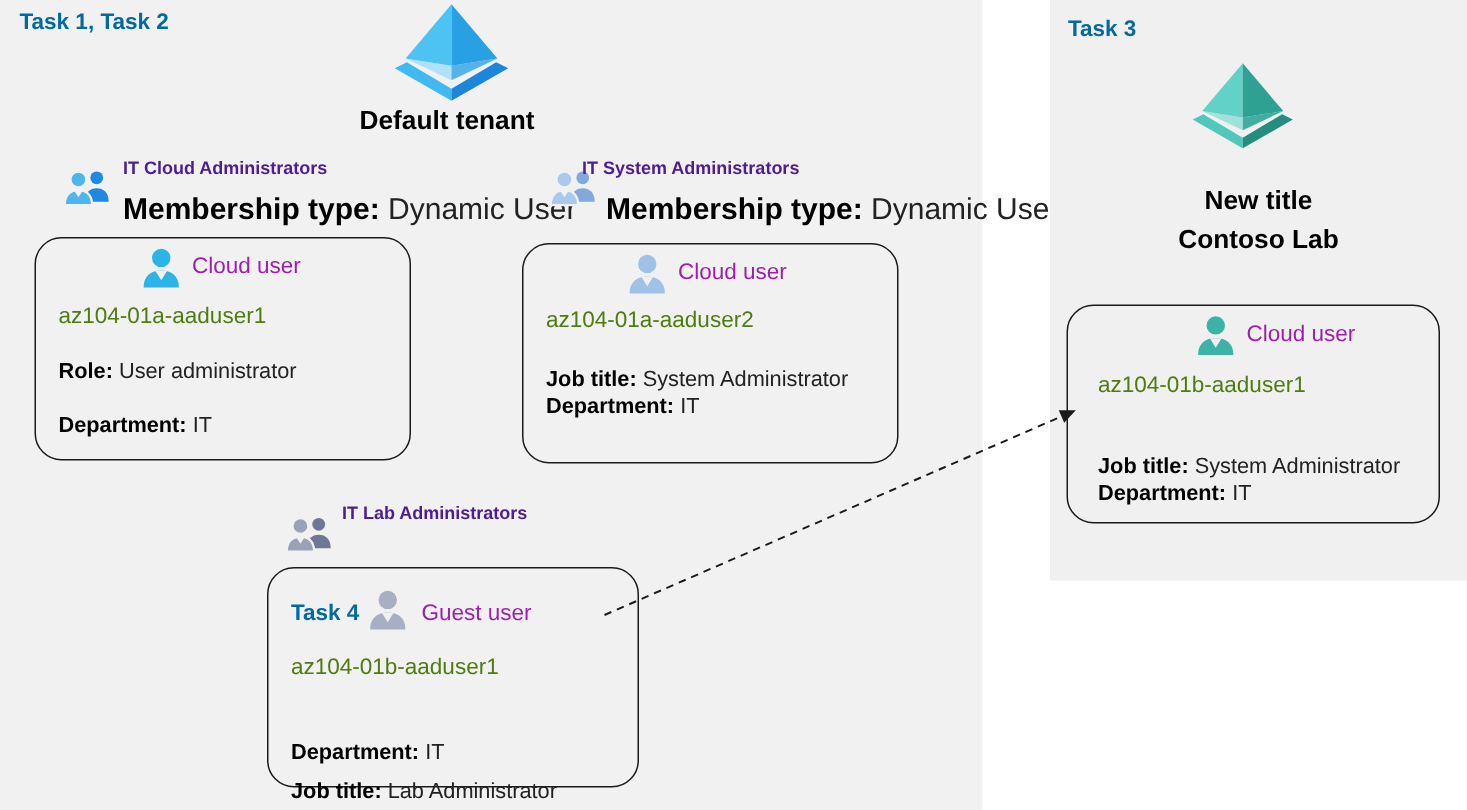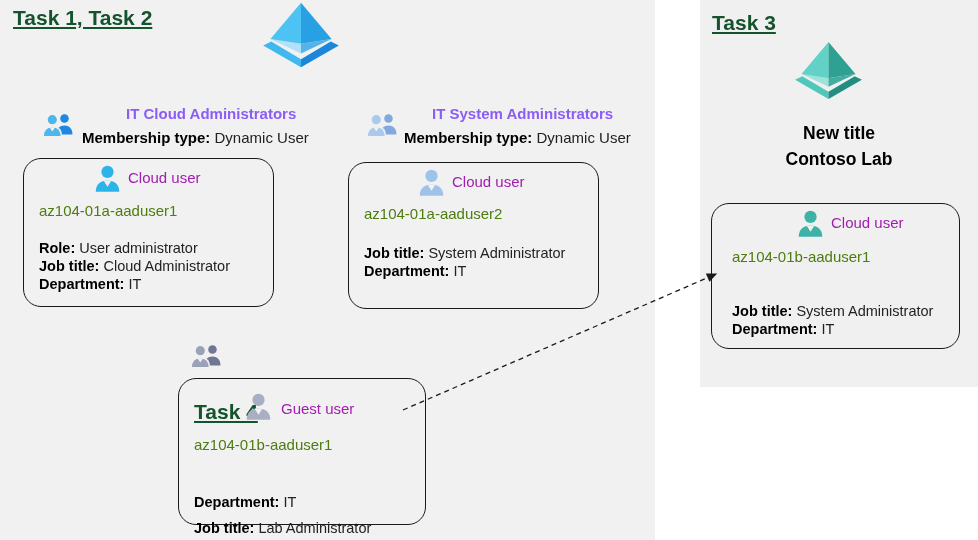--- a/index.html
+++ b/index.html
@@ -2,24 +2,24 @@
 <html><head>
 <meta charset="utf-8">
 <style>
   html,body{margin:0;padding:0;background:#fff;}
   .canvas{position:relative;width:978px;height:540px;background:#ffffff;
           font-family:"Liberation Sans",sans-serif;color:#1a1a1a;overflow:hidden;}
   .abs{position:absolute;white-space:nowrap;}
   .panel{position:absolute;}
   .panel-left{left:0;top:0;width:655px;height:540px;background:#f1f1f1;}
   .panel-right{left:700px;top:0;width:278px;height:387px;background:#f0f0f0;padding-left:20px;}
-  .task{color:#14532d;font-weight:bold;font-size:21px;text-decoration:underline;}
+  .task{color:#0369a1;font-weight:bold;font-size:15px;}
   .tenant-title{font-weight:bold;font-size:17.5px;color:#000;text-align:center;}
-  .group-title{font-weight:bold;font-size:15px;color:#8b5cf6;margin-left:44px;}
-  .membership{font-size:15px;color:#222;}
+  .group-title{font-weight:bold;font-size:12px;color:#4c1d95;}
+  .membership{font-size:20px;color:#222;}
   .lbl-b{font-weight:bold;color:#000;}
   .card{position:absolute;border:1.4px solid #1a1a1a;border-radius:18px;background:transparent;}
   .type-label{font-size:15px;color:#a21caf;}
   .username{font-weight:normal;font-size:15px;color:#4d7c0f;}
   .attr-line{font-size:14.5px;color:#222;}
   svg{display:block;}
   .overlay{position:absolute;left:0;top:0;pointer-events:none;}
 </style>
 </head>
 <body>
@@ -34,20 +34,21 @@
       <svg viewBox="0 0 100 82" width="82" height="66" aria-hidden="true">
         <polygon points="3,54 50,81 50,71 13,49" fill="#3fb9f0"></polygon>
         <polygon points="97,54 50,81 50,71 87,49" fill="#1b86da"></polygon>
         <polygon points="12,46 50,52 50,64" fill="#b0e1f8"></polygon>
         <polygon points="88,46 50,52 50,64" fill="#54b4ea"></polygon>
         <polygon points="50,1 12,46 50,52" fill="#4cc3f2"></polygon>
         <polygon points="50,1 88,46 50,52" fill="#2aa0e4"></polygon>
       </svg>
     </div>
 
+    <div class="abs tenant-title" style="left:198px;top:70px;width:200px;">Default tenant</div>
 
     <div class="abs" style="left:42px;top:111px;">
       <svg viewBox="0 0 42 36" width="32" height="28" aria-hidden="true">
         <circle cx="29.5" cy="9.5" r="5.6" fill="#1f88e2"></circle>
         <path d="M19,30.5 C19,22.5 23.5,18.6 29.5,18.6 C35.5,18.6 40,22.5 40,30.5 Z" fill="#1f88e2"></path>
         <circle cx="13.5" cy="11" r="7" fill="#4db6ec" stroke="#f1f1f1" stroke-width="2"></circle>
         <path d="M1.5,33.5 C1.5,24 7,20.4 13.5,20.4 C20,20.4 25.5,24 25.5,33.5 Z" fill="#4db6ec" stroke="#f1f1f1" stroke-width="2"></path>
         <path d="M13.5,26.5 L9.8,20.9 L17.2,20.9 Z" fill="#f1f1f1"></path>
       </svg>
     </div>
@@ -79,24 +80,20 @@
           <path d="M3.2,32.5 C3.2,23.2 9.2,19.2 17,19.2 C24.8,19.2 30.8,23.2 30.8,32.5 Z" fill="#2cb4e9"></path>
           <path d="M17,26.8 L12.4,19.4 L21.6,19.4 Z" fill="#f1f1f1"></path>
         </svg>
       </div>
       <div class="abs type-label" style="left:104px;top:10px;">Cloud user</div>
       <div class="abs username" style="left:15px;top:43px;">az104-01a-aaduser1</div>
       <div class="abs attr-line" style="left:15px;top:81px;">
         <span class="lbl-b">Role:</span>
         <span>User administrator</span>
       </div>
-      <div class="abs attr-line" style="left:15px;top:99px;">
-        <span class="lbl-b">Job title:</span>
-        <span>Cloud Administrator</span>
-      </div>
       <div class="abs attr-line" style="left:15px;top:117px;">
         <span class="lbl-b">Department:</span>
         <span>IT</span>
       </div>
     </div>
 
     <div class="card" style="left:348px;top:162px;width:249px;height:145px;">
       <div class="abs" style="left:68px;top:5px;">
         <svg viewBox="0 0 34 34" width="29" height="29" aria-hidden="true">
           <circle cx="17" cy="9.3" r="7.2" fill="#9fc2e9"></circle>
@@ -118,20 +115,21 @@
 
     <div class="abs" style="left:190px;top:342px;">
       <svg viewBox="0 0 42 36" width="32" height="28" aria-hidden="true">
         <circle cx="29.5" cy="9.5" r="5.6" fill="#6f7795"></circle>
         <path d="M19,30.5 C19,22.5 23.5,18.6 29.5,18.6 C35.5,18.6 40,22.5 40,30.5 Z" fill="#6f7795"></path>
         <circle cx="13.5" cy="11" r="7" fill="#9aa2b8" stroke="#f1f1f1" stroke-width="2"></circle>
         <path d="M1.5,33.5 C1.5,24 7,20.4 13.5,20.4 C20,20.4 25.5,24 25.5,33.5 Z" fill="#9aa2b8" stroke="#f1f1f1" stroke-width="2"></path>
         <path d="M13.5,26.5 L9.8,20.9 L17.2,20.9 Z" fill="#f1f1f1"></path>
       </svg>
     </div>
+    <div class="abs group-title" style="left:228px;top:335px;">IT Lab Administrators</div>
 
     <div class="card" style="left:178px;top:378px;width:246px;height:145px;">
       <div class="abs task" style="left:15px;top:21px;">Task 4</div>
       <div class="abs" style="left:65px;top:13px;">
         <svg viewBox="0 0 34 34" width="29" height="29" aria-hidden="true">
           <circle cx="17" cy="9.3" r="7.2" fill="#a9afc3"></circle>
           <path d="M3.2,32.5 C3.2,23.2 9.2,19.2 17,19.2 C24.8,19.2 30.8,23.2 30.8,32.5 Z" fill="#a9afc3"></path>
           <path d="M17,26.8 L12.4,19.4 L21.6,19.4 Z" fill="#f1f1f1"></path>
         </svg>
       </div>

